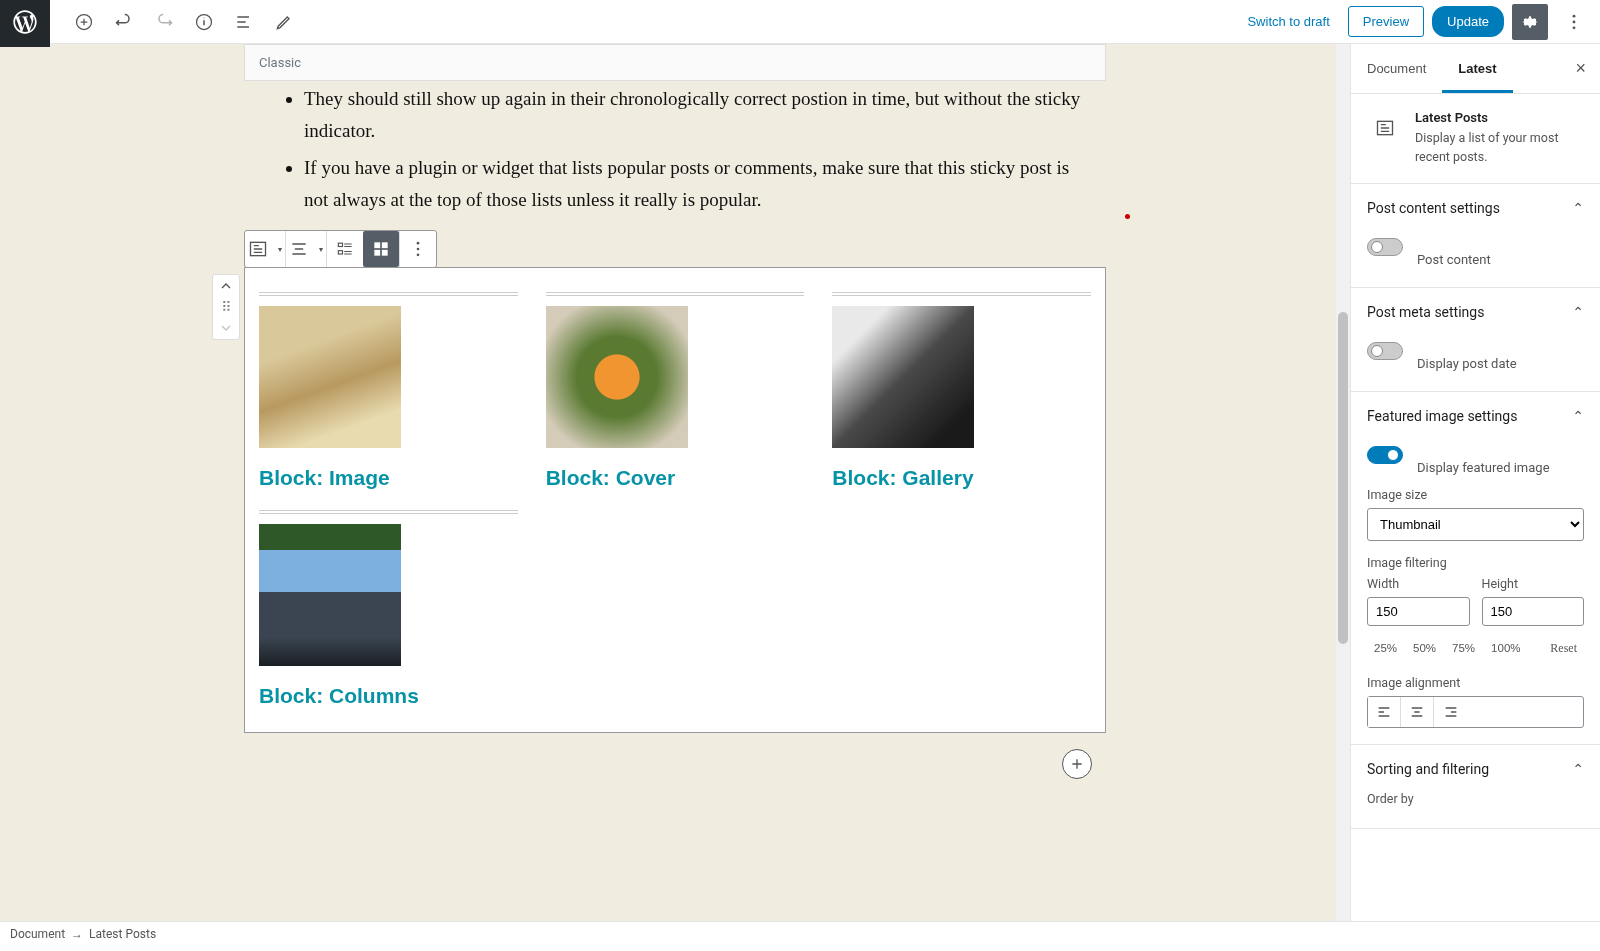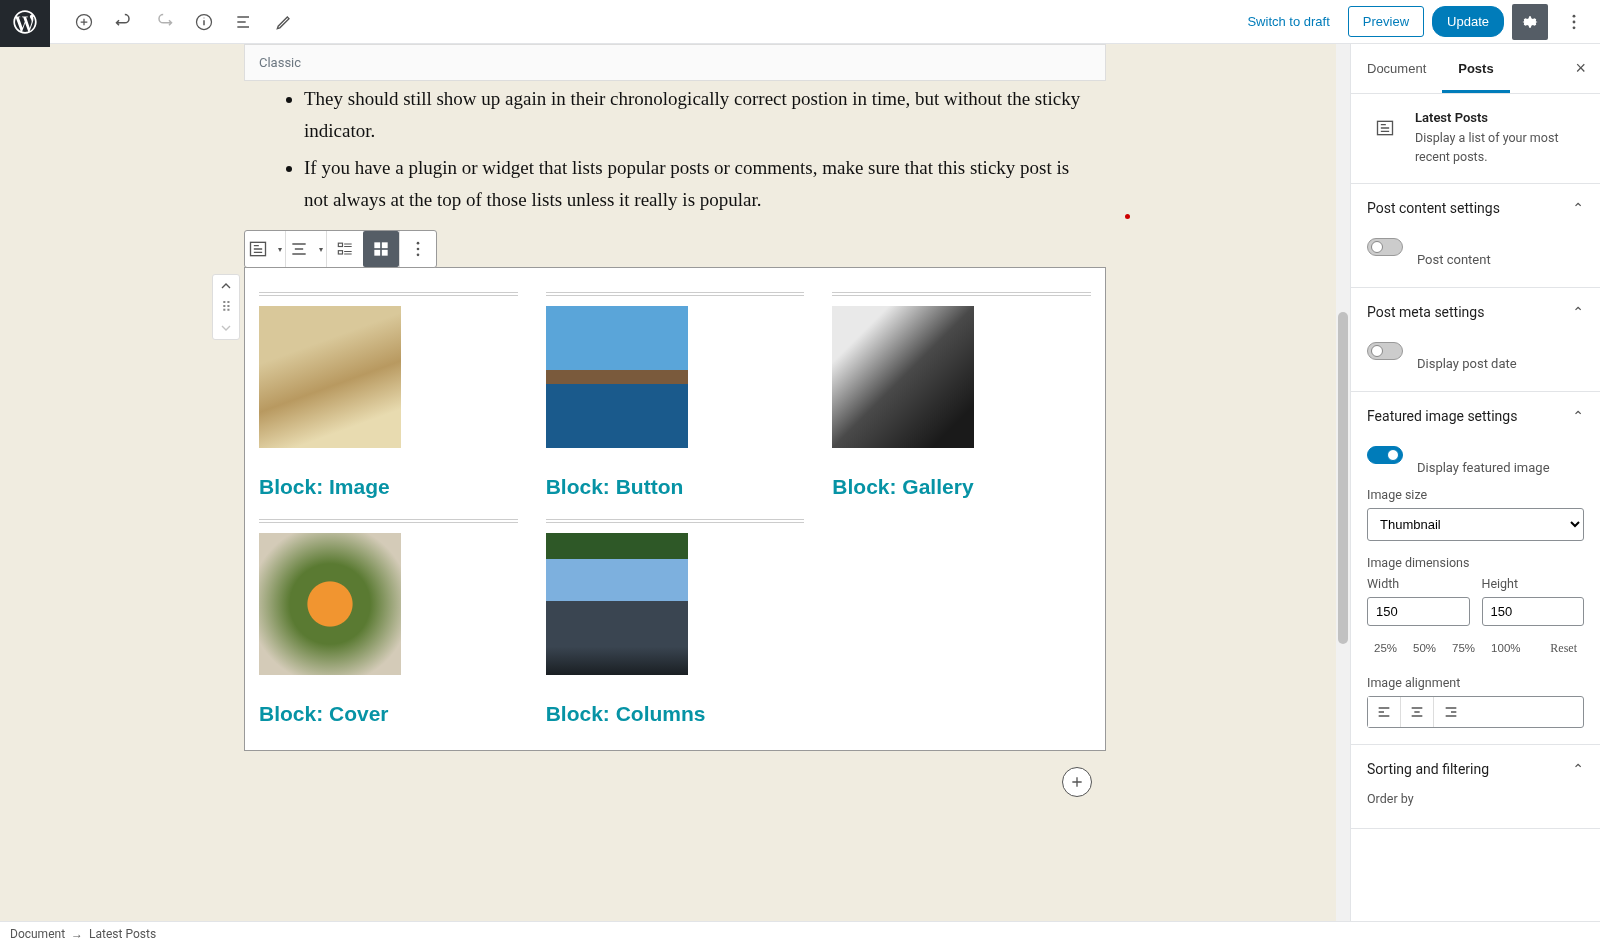--- a/index.html
+++ b/index.html
@@ -42,21 +42,21 @@
 .bt-btn.active { background: #555d66; color: #fff; border-radius: 2px; }
 
 .movers { position: absolute; left: -32px; top: 44px; width: 28px; background: #fff; border: 1px solid #ddd; border-radius: 3px; display: flex; flex-direction: column; z-index: 20; }
 .mover-btn { width: 26px; height: 22px; border: none; background: none; cursor: pointer; color: #555; display: flex; align-items: center; justify-content: center; font-size: 12px; }
 .grip { height: 20px; display: flex; align-items: center; justify-content: center; color: #888; font-size: 14px; letter-spacing: -1px; }
 
 .block-selected { border: 1px solid #999; background: #fff; padding: 24px 14px; }
 .posts-grid { display: grid; grid-template-columns: repeat(3, 1fr); gap: 20px 28px; }
 .post-card { border-top: 4px double #ccc; padding-top: 10px; }
 .post-thumb { width: 142px; height: 142px; display: block; }
-.post-title { color: #0693a5; font-weight: 700; font-size: 21px; margin-top: 27px; font-family: Arial, sans-serif; }
+.post-title { color: #0693a5; font-weight: 700; font-size: 21px; margin-top: 18px; font-family: Arial, sans-serif; }
 
 .add-block-circle { width: 30px; height: 30px; border: 1.5px solid #555; border-radius: 50%; background: #fff; display: flex; align-items: center; justify-content: center; margin: 16px auto 20px; cursor: pointer; color: #555; font-size: 18px; float: right; margin-right: 14px; }
 
 .red-dot { position: absolute; right: 220px; top: 170px; width: 5px; height: 5px; background: #c00; border-radius: 50%; }
 
 
 .sidebar { width: 250px; background: #fff; border-left: 1px solid #e2e4e7; overflow-y: auto; height: 100%; }
 .sidebar-tabs { display: flex; border-bottom: 1px solid #e2e4e7; position: relative; }
 .sidebar-tab { flex: 0 0 auto; padding: 14px 16px; background: none; border: none; cursor: pointer; font-size: 13px; color: #555; }
 .sidebar-tab.active { color: #1e1e1e; font-weight: 600; box-shadow: inset 0 -3px 0 #007cba; }
@@ -253,52 +253,48 @@
         </div>
 
         
         <div class="block-selected">
           <div class="posts-grid">
             <div class="post-card">
               <div class="post-thumb img1"></div>
               <div class="post-title">Block: Image</div>
             </div>
             <div class="post-card">
-              <div class="post-thumb img2"></div>
-              <div class="post-title">Block: Button</div>
+              <div class="post-thumb img3"></div>
+              <div class="post-title">Block: Cover</div>
             </div>
             <div class="post-card">
               <div class="post-thumb img4"></div>
               <div class="post-title">Block: Gallery</div>
             </div>
             <div class="post-card">
-              <div class="post-thumb img3"></div>
-              <div class="post-title">Block: Cover</div>
-            </div>
-            <div class="post-card">
               <div class="post-thumb img5"></div>
               <div class="post-title">Block: Columns</div>
             </div>
           </div>
         </div>
         <div style="clear:both; overflow:hidden;">
           <button class="add-block-circle">
             <svg class="ic-sm" viewBox="0 0 24 24">
                 <path d="M12 5v14M5 12h14" stroke="currentColor" stroke-width="2"></path>
               </svg>
           </button>
         </div>
       </div>
     </div>
   </div>
 
   <div class="sidebar">
     <div class="sidebar-tabs">
       <button class="sidebar-tab">Document</button>
-      <button class="sidebar-tab active">Posts</button>
+      <button class="sidebar-tab active">Latest</button>
       <button class="sidebar-close">
         <span>×</span>
       </button>
     </div>
 
     <div class="block-summary">
       <div class="block-summary-icon">
         <svg class="ic" viewBox="0 0 24 24">
             <rect x="3" y="4" width="18" height="16" fill="none" stroke="currentColor" stroke-width="1.6"></rect>
             <path d="M7 8h6M7 12h10M7 16h10" stroke="currentColor" stroke-width="1.6"></path>
@@ -346,21 +342,21 @@
             <div class="knob"></div>
           </div>
         <span class="toggle-label">Display featured image</span>
       </div>
 
       <div class="field-label first">Image size</div>
       <select class="select">
         <option>Thumbnail</option>
       </select>
 
-      <div class="field-label">Image dimensions</div>
+      <div class="field-label">Image filtering</div>
       <div class="dims">
         <div>
           <div class="field-label" style="margin-top:0">Width</div>
           <input class="text-input" value="150" style="">
         </div>
         <div>
           <div class="field-label" style="margin-top:0">Height</div>
           <input class="text-input" value="150" style="">
         </div>
       </div>

